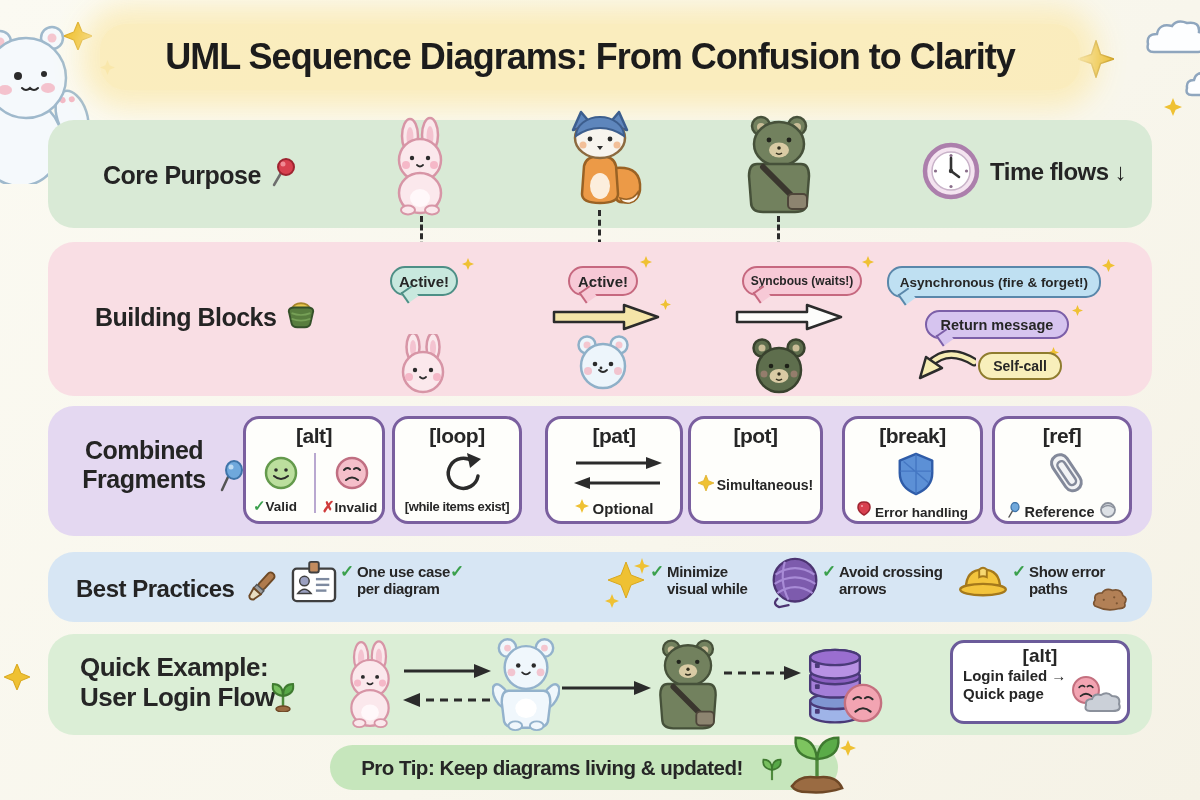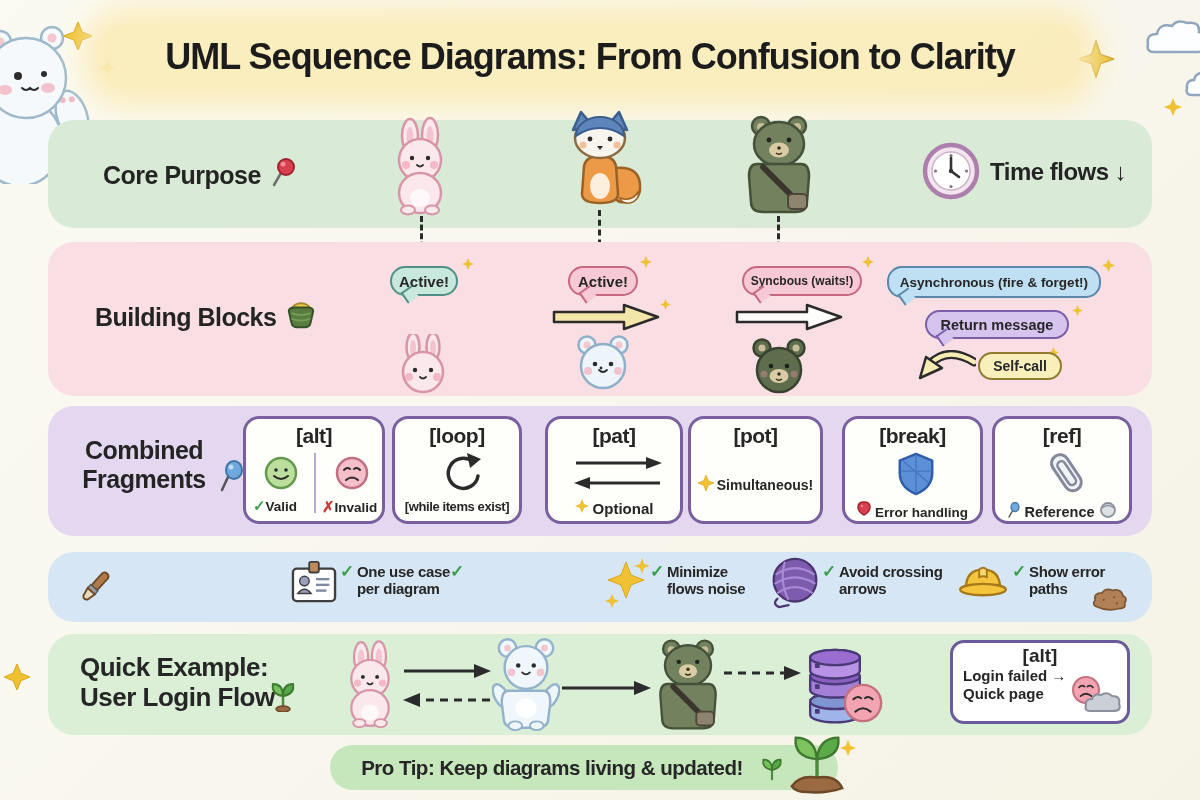--- a/index.html
+++ b/index.html
@@ -401,20 +401,21 @@
       <span class="fragcap" style="font-size:14.5px;">Reference</span>
       <span><svg width="18" height="18" viewBox="0 0 18 18">
             <circle cx="9" cy="9" r="7" fill="#DDE1E6" stroke="#8B919C" stroke-width="1.8"></circle>
             <path d="M3 7 Q9 2 15 7" stroke="#8B919C" stroke-width="1.3" fill="none"></path>
           </svg></span>
     </div>
   </div>
 
   <div class="band" style="top:552px;height:70px;background:#D7E6F4;"></div>
   <div class="abs" style="left:76px;top:568px;display:flex;align-items:center;gap:8px;">
+    <span class="blabel" style="font-size:24px;">Best Practices</span>
     <span>
       <svg width="38" height="38" viewBox="0 0 40 40">
           <g transform="rotate(42 20 20)">
             <rect x="16" y="1" width="8" height="21" rx="3.5" fill="#B07B4C" stroke="#6E4A26" stroke-width="2"></rect>
             <rect x="15" y="21" width="10" height="5" fill="#9C9C9C" stroke="#555" stroke-width="1.5"></rect>
             <path d="M15 26 h10 l-2 9 q-3 3.5 -6 0 Z" fill="#E8DCC0" stroke="#6E4A26" stroke-width="2"></path>
           </g>
         </svg>
     </span>
   </div>
@@ -439,21 +440,21 @@
   </div>
   <div class="abs" style="left:604px;top:556px;">
     <svg width="46" height="52" viewBox="0 0 46 52">
         <path d="M22 6 L27 19 L40 24 L27 29 L22 42 L17 29 L4 24 L17 19 Z" fill="#EFC133" stroke="#D9A81E"></path>
         <path d="M38 2 L40 8 L46 10 L40 12 L38 18 L36 12 L30 10 L36 8 Z" fill="#EFC133"></path>
         <path d="M8 38 L10 43 L15 45 L10 47 L8 52 L6 47 L1 45 L6 43 Z" fill="#EFC133"></path>
       </svg>
   </div>
   <div class="bp-item" style="left:650px;top:564px;">
     <span class="check">✓</span>
-    <span><span class="nowrap">Minimize</span><br><span class="nowrap">flows noise</span></span>
+    <span><span class="nowrap">Minimize</span><br><span class="nowrap">visual while</span></span>
   </div>
   <div class="abs" style="left:770px;top:556px;">
     <svg width="50" height="54" viewBox="0 0 54 58">
         <circle cx="27" cy="26" r="23" fill="#7D5BAD" stroke="#4C3472" stroke-width="2.5"></circle>
         <path d="M6 20 Q27 6 48 20 M5 30 Q27 16 49 30 M8 40 Q27 27 46 40 M16 6 Q10 28 20 47" stroke="#A88BD6" stroke-width="2.3" fill="none"></path>
         <path d="M8 46 Q2 52 10 55 L20 53" stroke="#4C3472" stroke-width="2.5" fill="none" stroke-linecap="round"></path>
       </svg>
   </div>
   <div class="bp-item" style="left:822px;top:564px;">
     <span class="check">✓</span>

